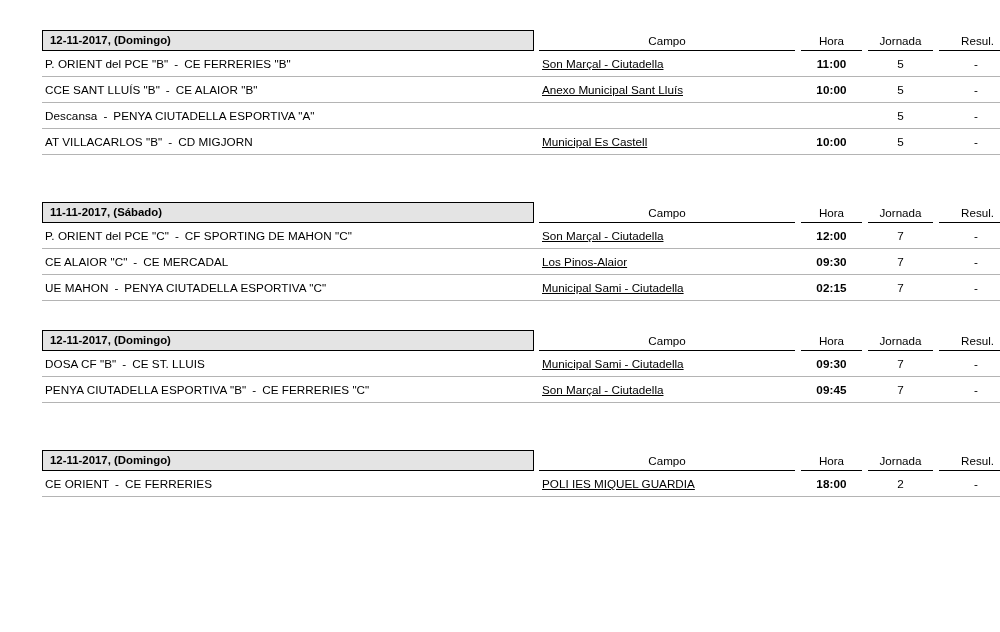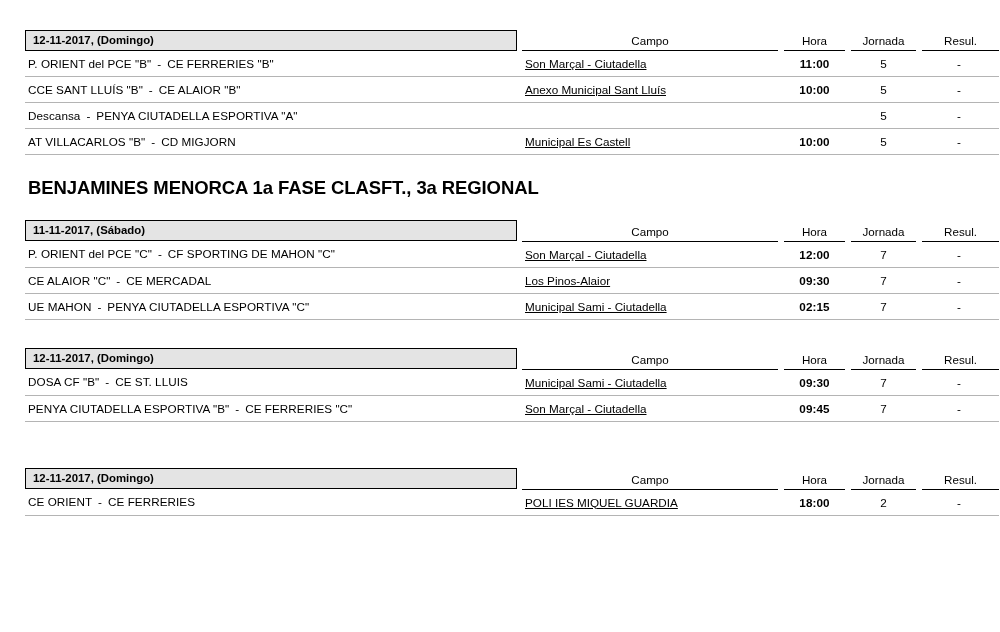--- a/index.html
+++ b/index.html
@@ -21,20 +21,21 @@
     position: relative;
     width: 1000px;
     height: 632px;
     padding: 0;
     box-sizing: border-box;
   }
 
   
   .section {
     margin: 0;
+    padding-left: 17px;
   }
   .section-title {
     font-size: 18.5px;
     font-weight: bold;
     letter-spacing: -0.1px;
     color: #000;
     margin: 0;
     padding: 0 0 0 28px;
     line-height: 1;
     white-space: nowrap;
@@ -179,21 +180,20 @@
               <td class="field">Municipal Es Castell</td>
               <td class="time">10:00</td>
               <td class="round">5</td>
               <td class="result">-</td>
             </tr>
           </tbody>
         </table>
         <div class="gap-after-table"></div>
       </div>
       <div class="section">
-        <div class="section-title">BENJAMINES MENORCA 1a FASE CLASFT., 3a REGIONAL</div>
         <div class="gap-after-title"></div>
         <table class="sched-table">
           <colgroup>
             <col class="c-match">
             <col class="c-field">
             <col class="c-time">
             <col class="c-round">
             <col class="c-result">
           </colgroup>
           <thead>

